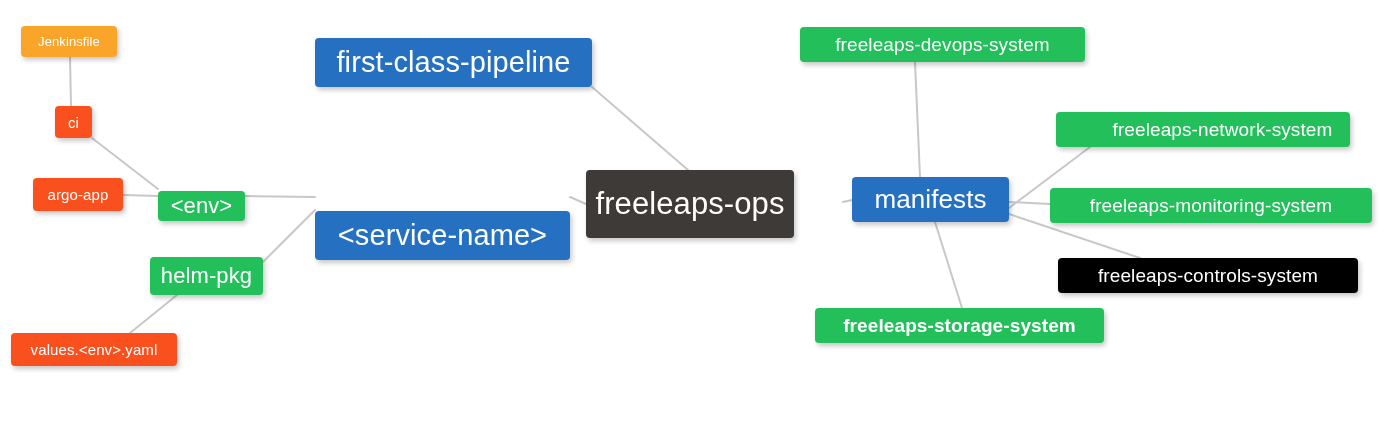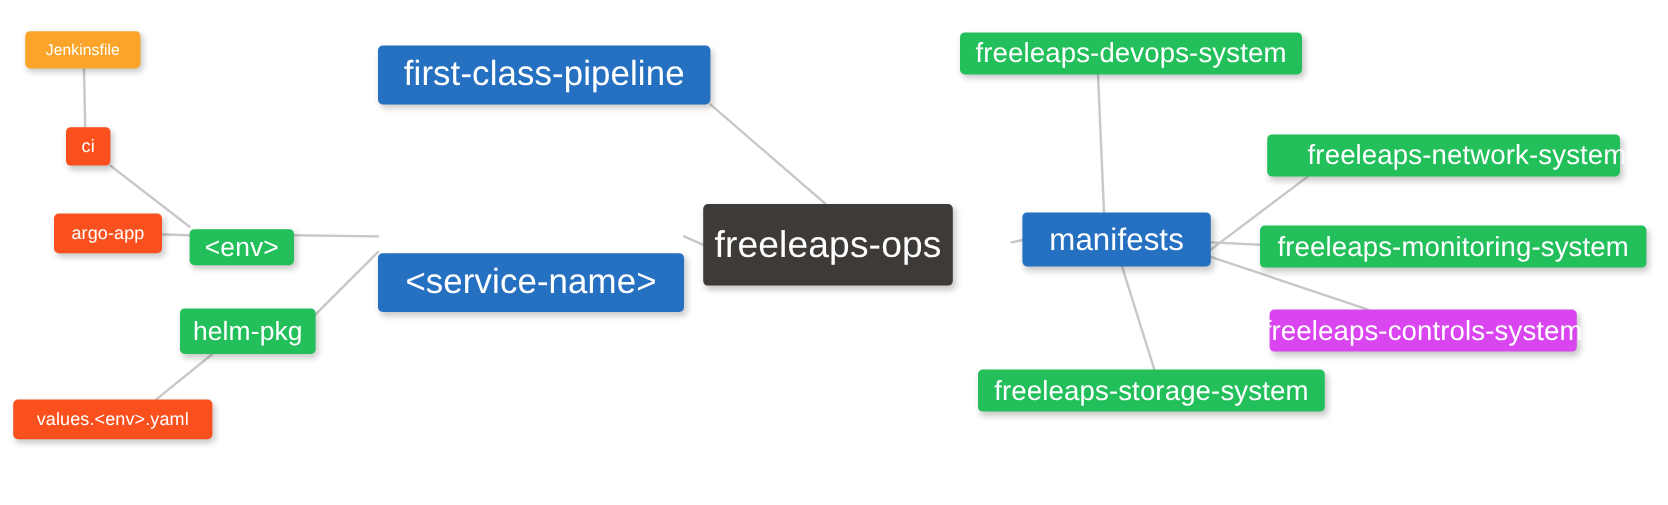--- a/index.html
+++ b/index.html
@@ -55,21 +55,21 @@
   }
   .node.orange {
     background: #faa52a;
   }
   .node.red {
     background: #f9501e;
   }
   .n-xl { font-size: 29px; }
   .n-lg { font-size: 26px; }
   .n-md { font-size: 22px; }
-  .n-sm { font-size: 23px; }
+  .n-sm { font-size: 19px; }
   .n-xs { font-size: 15px; }
   .n-xxs { font-size: 13px; }
 </style>
 </head>
 <body>
 
 <div id="canvas">
   <svg id="edges" viewBox="0 0 1390 421" xmlns="http://www.w3.org/2000/svg">
       <path class="edge" d="M 586 204 L 570 197" stroke="#c8c8c8"></path>
       <path class="edge" d="M 592 87 L 688 170" stroke="#c8c8c8"></path>
@@ -88,21 +88,21 @@
     </svg>
   <div id="node-layer">
       <div class="node root" style="left: 586px; top: 170px; width: 208px; height: 68px; background: rgb(61, 58, 55);">freeleaps-ops</div>
       <div class="node blue n-xl" style="left: 315px; top: 172px; width: 255px; height: 49px; background: rgb(37, 112, 192); margin-top: 39px;">&lt;service-name&gt;</div>
       <div class="node blue n-xl" style="left: 315px; top: 38px; width: 277px; height: 49px; background: rgb(37, 112, 192);">first-class-pipeline</div>
       <div class="node blue n-lg" style="left: 852px; top: 177px; width: 157px; height: 45px; background: rgb(37, 112, 192);">manifests</div>
       <div class="node green n-md" style="left: 158px; top: 191px; width: 87px; height: 30px; background: rgb(34, 191, 91);">&lt;env&gt;</div>
       <div class="node green n-md" style="left: 150px; top: 257px; width: 113px; height: 38px; background: rgb(34, 191, 91);">helm-pkg</div>
       <div class="node orange n-xxs" style="left: 21px; top: 26px; width: 96px; height: 31px; background: rgb(250, 165, 42);">Jenkinsfile</div>
       <div class="node red n-xs" style="left: 55px; top: 106px; width: 37px; height: 32px; background: rgb(249, 80, 30);">ci</div>
-      <div class="node red n-xs" style="left: 33px; top: 178px; width: 90px; height: 33px; background: rgb(249, 80, 30); margin-left: 12px;">argo-app</div>
+      <div class="node red n-xs" style="left: 33px; top: 178px; width: 90px; height: 33px; background: rgb(249, 80, 30);">argo-app</div>
       <div class="node red n-xs" style="left: 11px; top: 333px; width: 166px; height: 33px; background: rgb(249, 80, 30);">values.&lt;env&gt;.yaml</div>
       <div class="node green n-sm" style="left: 800px; top: 27px; width: 285px; height: 35px; background: rgb(34, 191, 91);">freeleaps-devops-system</div>
       <div class="node green n-sm" style="left: 1056px; top: 112px; width: 294px; height: 35px; background: rgb(34, 191, 91); padding-left: 39px;">freeleaps-network-system</div>
       <div class="node green n-sm" style="left: 1050px; top: 188px; width: 322px; height: 35px; background: rgb(34, 191, 91);">freeleaps-monitoring-system</div>
-      <div class="node green n-sm" style="left: 1058px; top: 258px; width: 256px; height: 35px; background: #d946ef;">freeleaps-controls-system</div>
-      <div class="node green n-sm" style="left: 815px; top: 308px; width: 289px; height: 35px; background: rgb(34, 191, 91);">freeleaps-storage-system</div>
+      <div class="node green n-sm" style="left: 1058px; top: 258px; width: 300px; height: 35px; background: #000000;">freeleaps-controls-system</div>
+      <div class="node green n-sm" style="left: 815px; top: 308px; width: 289px; height: 35px; background: rgb(34, 191, 91); font-weight: bold;">freeleaps-storage-system</div>
     </div>
 </div>
 
 </body></html>

